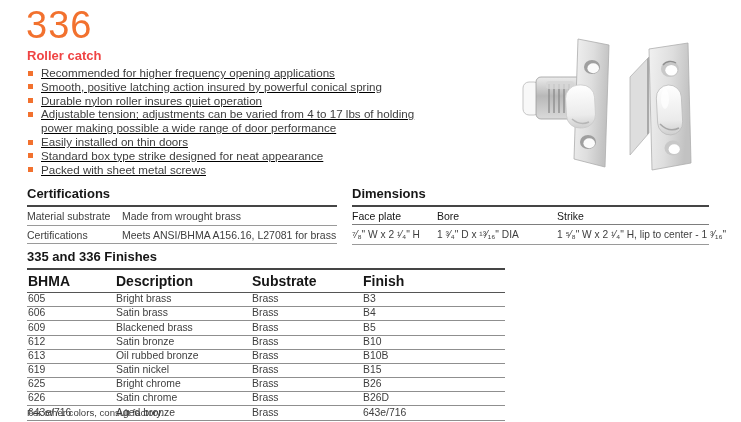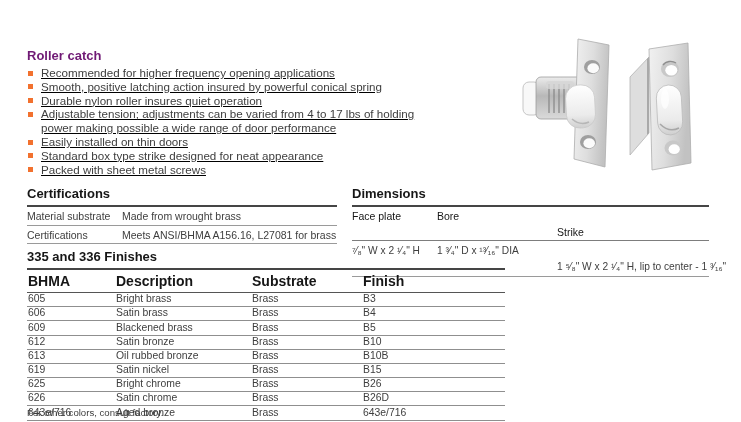--- a/index.html
+++ b/index.html
@@ -21,21 +21,21 @@
     font-size: 38px;
     font-weight: 400;
     letter-spacing: 1px;
     color: #F2712E;
   }
   .product-name {
     position: absolute;
     left: 27px; top: 48px;
     font-size: 13px;
     font-weight: 700;
-    color: #701a75;
+    color: #ef4444;
   }
 
   
   .features {
     position: absolute;
     left: 27px; top: 66px;
     width: 404px;
     list-style: none;
     text-decoration: underline;
   }
@@ -98,21 +98,21 @@
   .dim-values {
     display: flex;
     padding: 4px 0 4px 0;
     border-bottom: 1px solid #9a9a9a;
     font-size: 10.2px;
     color: #3E3E3E;
     white-space: nowrap;
   }
   .dim-c1 { width: 85px; flex: none; }
   .dim-c2 { width: 120px; flex: none; }
-  .dim-c3 { flex: 1; margin-top: 16px; }
+  .dim-c3 { flex: 1; }
 
   
   .finishes {
     position: absolute;
     left: 27px; top: 249px;
     width: 478px;
   }
   .finishes .rule-top { margin-top: 4px; border-top: 2px solid #454545; }
   .fin-header {
     display: flex;
@@ -148,20 +148,21 @@
     position: absolute;
     left: 502px; top: 15px;
     width: 230px; height: 160px;
   }
 </style>
 </head>
 <body>
 
 <div class="page">
 
+  <div class="product-number">336</div>
   <div class="product-name">Roller catch</div>
 
   <ul class="features">
     <li><span class="bullet"></span><span>Recommended for higher frequency opening applications</span></li>
     <li><span class="bullet"></span><span>Smooth, positive latching action insured by powerful conical spring</span></li>
     <li><span class="bullet"></span><span>Durable nylon roller insures quiet operation</span></li>
     <li><span class="bullet"></span><span>Adjustable tension; adjustments can be varied from 4 to 17 lbs of holding power making possible a wide range of door performance</span></li>
     <li><span class="bullet"></span><span>Easily installed on thin doors</span></li>
     <li><span class="bullet"></span><span>Standard box type strike designed for neat appearance</span></li>
     <li><span class="bullet"></span><span>Packed with sheet metal screws</span></li>

